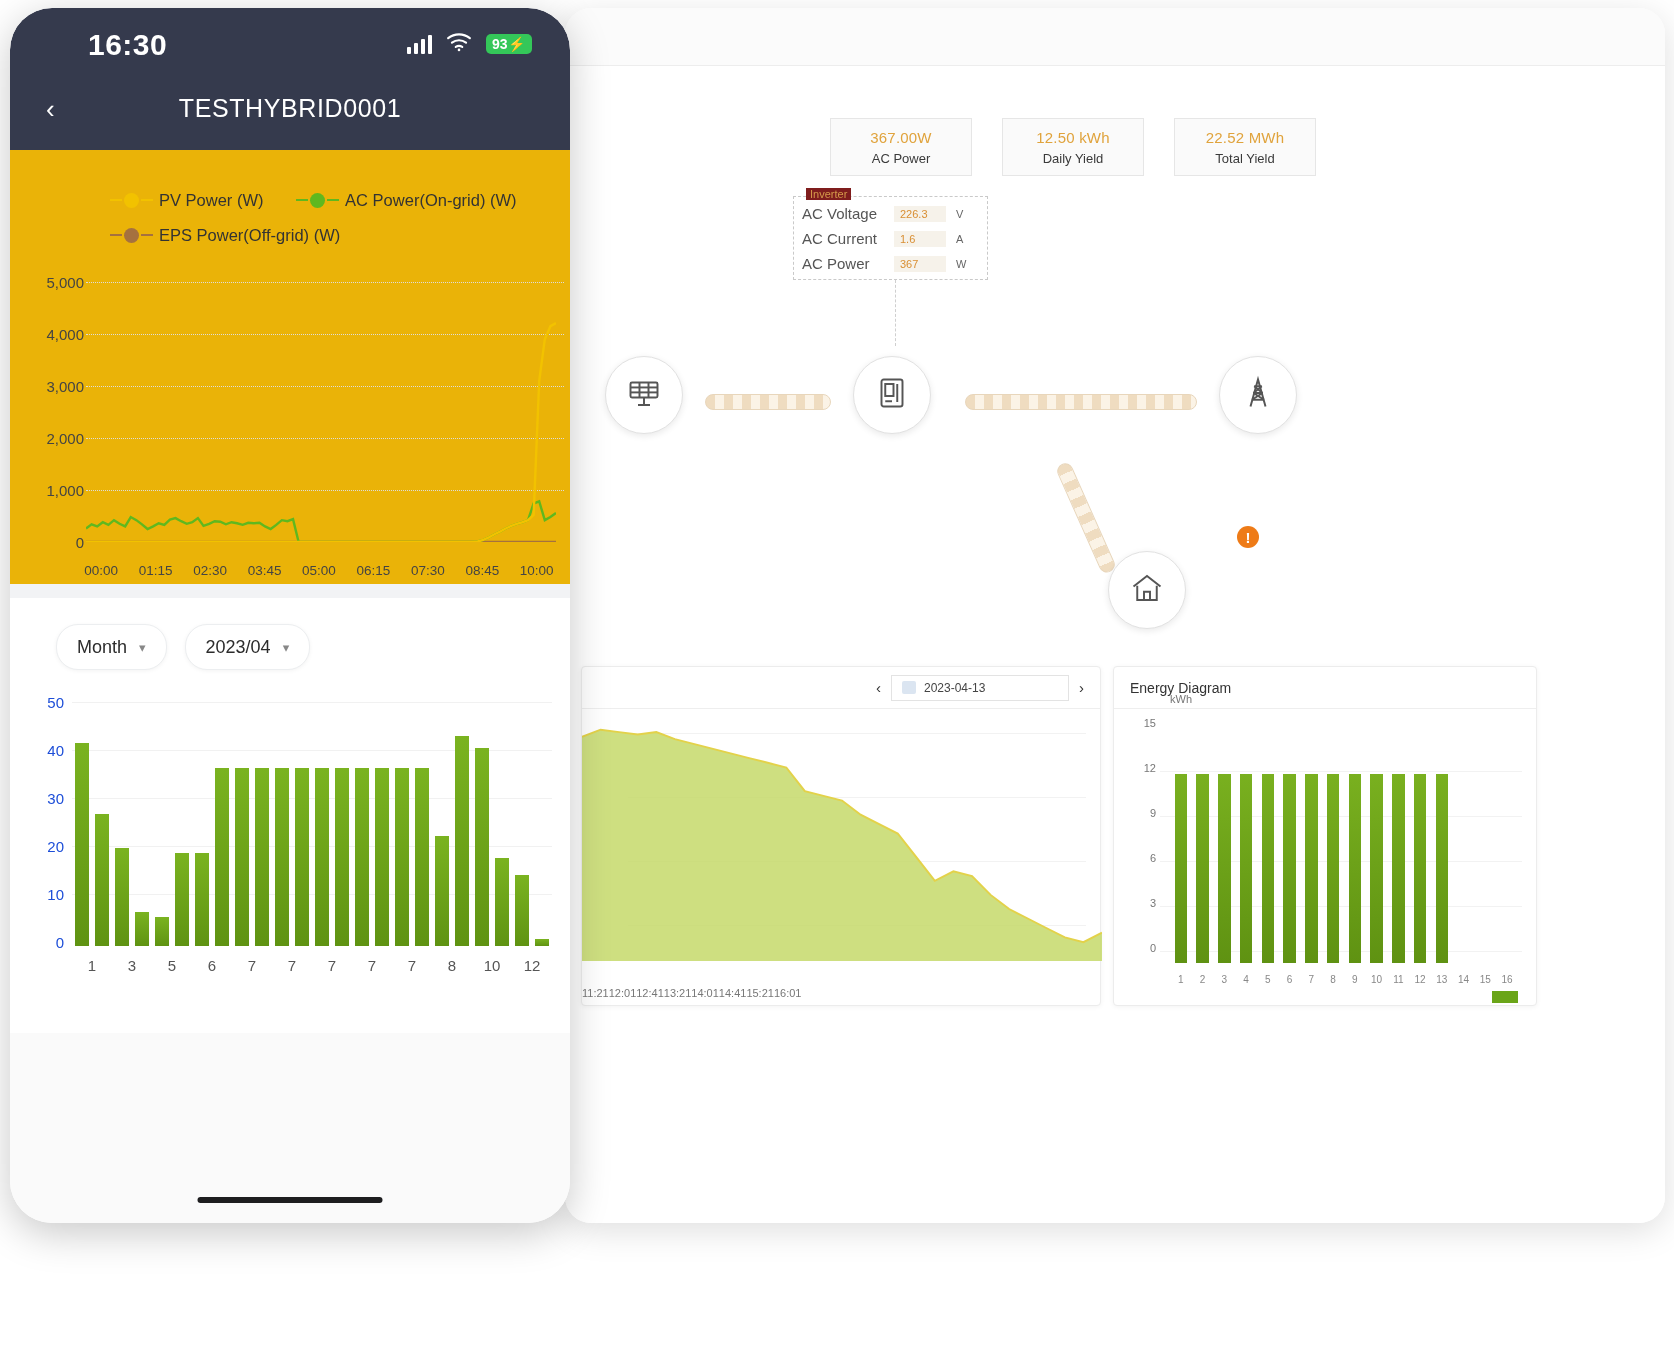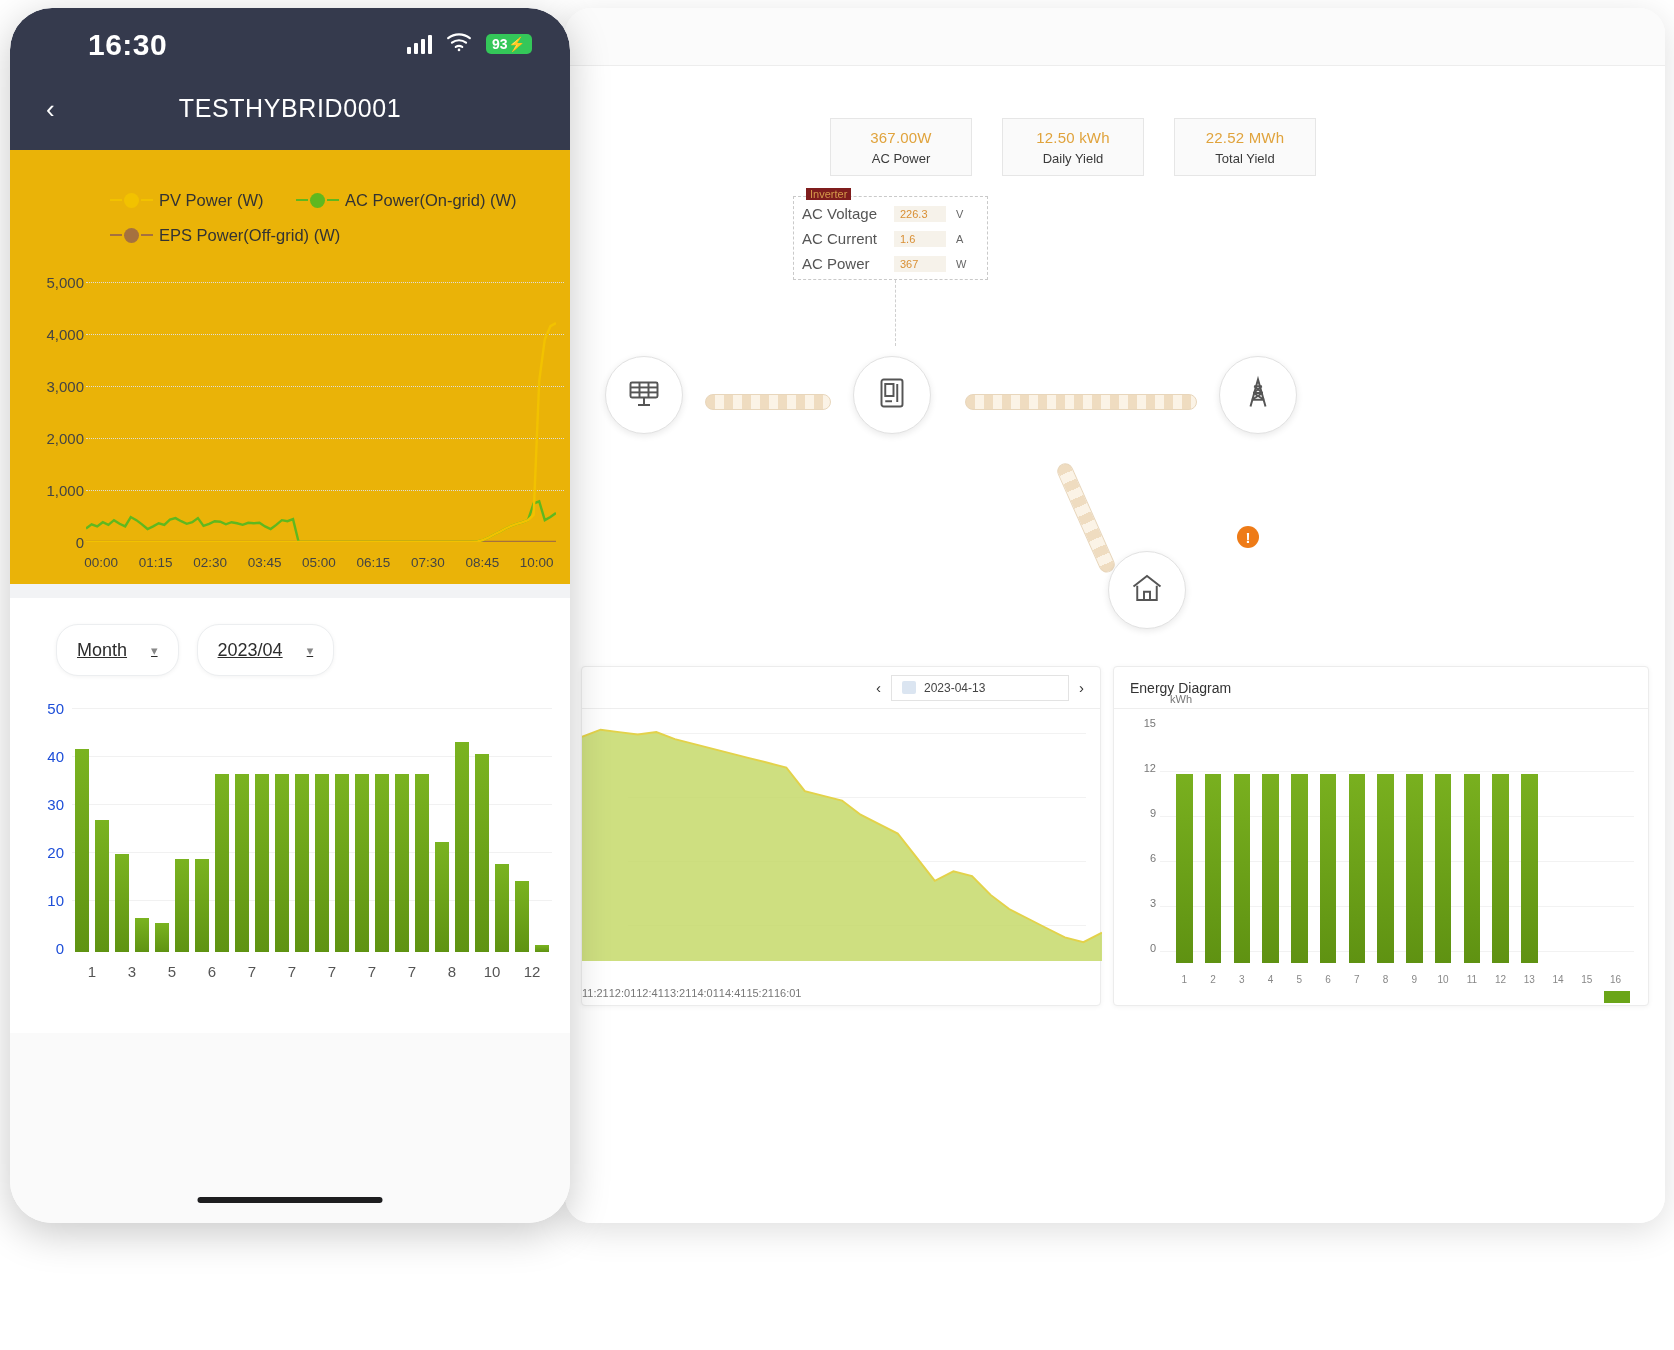--- a/index.html
+++ b/index.html
@@ -140,22 +140,22 @@
   .lg-dash{ width:12px; height:2px; }
   .lg-dot{ width:15px; height:15px; border-radius:50%; margin:0 2px; }
   .lg-txt{ margin-left:6px; }
 
   .ph-linechart{ position:relative; height:320px; margin:14px 0 0 0; }
   .ph-sep{ height:14px; background:#f2f3f5; }
 
   .ctl-row{ display:flex; gap:18px; padding:26px 0 0 46px; }
   .ctl{
     border:1px solid #eceef0; background:#fff; border-radius:22px;
-    height:52px; display:flex; align-items:center; gap:24px; padding:0 20px;
-    font-size:18px; color:#2c2c2c; box-shadow:0 1px 4px rgba(0,0,0,.05);text-decoration:underline;
+    height:46px; display:flex; align-items:center; gap:12px; padding:0 20px;
+    font-size:18px; color:#2c2c2c; box-shadow:0 1px 4px rgba(0,0,0,.05);
   }
   .chev{ font-size:13px; color:#888; }
 
   .ph-barchart{ position:relative; height:300px; margin-top:22px; }
   .ph-bars{ position:absolute; left:62px; right:18px; top:10px; bottom:46px; display:flex; align-items:flex-end; }
   .pb-slot{ flex:1; display:flex; justify-content:center; align-items:flex-end; height:100%; }
   .pb{ width:74%; background:linear-gradient(180deg,#7ab320,#5f9312); }
   .ph-bar-x{ position:absolute; left:62px; right:18px; bottom:18px; display:flex; font-size:15px; color:#555; }
   .ph-bar-x span{ flex:1; text-align:center; }
   .ph-bar-y{ position:absolute; left:10px; top:0; bottom:46px; width:44px; font-size:15px; color:#1d4ed8; }
@@ -166,21 +166,21 @@
   .ph-legend2 .sq{ width:34px; height:16px; margin-right:10px; }
   .ph-le{ display:flex; align-items:center; }
 
   .home-indicator{
     position:absolute; left:50%; transform:translateX(-50%); bottom:20px;
     width:185px; height:6px; border-radius:3px; background:#1d1d1f;
   }
   .ph-foot{ position:absolute; left:0; right:0; bottom:0; height:190px; background:#fafafa; }
   .lc-y{ position:absolute; left:12px; top:0; width:62px; bottom:36px; font-size:15px; color:#444; }
   .lc-y span{ position:absolute; right:0; transform:translateY(-50%); }
-  .lc-x{ position:absolute; left:64px; right:6px; bottom:14px; display:flex; font-size:13.5px; color:#444; }
+  .lc-x{ position:absolute; left:64px; right:6px; bottom:6px; display:flex; font-size:13.5px; color:#444; }
   .lc-x span{ flex:1; text-align:center; }
   .lc-grid{ position:absolute; left:76px; right:6px; height:1px; border-top:1px dotted #dcdcdc; }
 </style>
 </head>
 <body>
 
 <div class="stage">
 
   <div class="tablet">
     <div class="tablet-topbar"></div>
@@ -305,21 +305,21 @@
               <span>12:41</span>
               <span>13:21</span>
               <span>14:01</span>
               <span>14:41</span>
               <span>15:21</span>
               <span>16:01</span>
             </div>
         </div>
       </div>
 
-      <div class="panel" style="left:548px; top:600px; width:536px; height:340px;">
+      <div class="panel" style="left:548px; top:600px; width:424px; height:340px;">
         <div class="panel-head">
           <span>Energy Diagram</span>
         </div>
         <div class="unit-lbl">kWh</div>
         <div class="ylabels" style="top:56px;bottom:42px;" id="ed-y-labels">
             <span style="top: 0px;">15</span>
             <span style="top: 45px;">12</span>
             <span style="top: 90px;">9</span>
             <span style="top: 135px;">6</span>
             <span style="top: 180px;">3</span>

